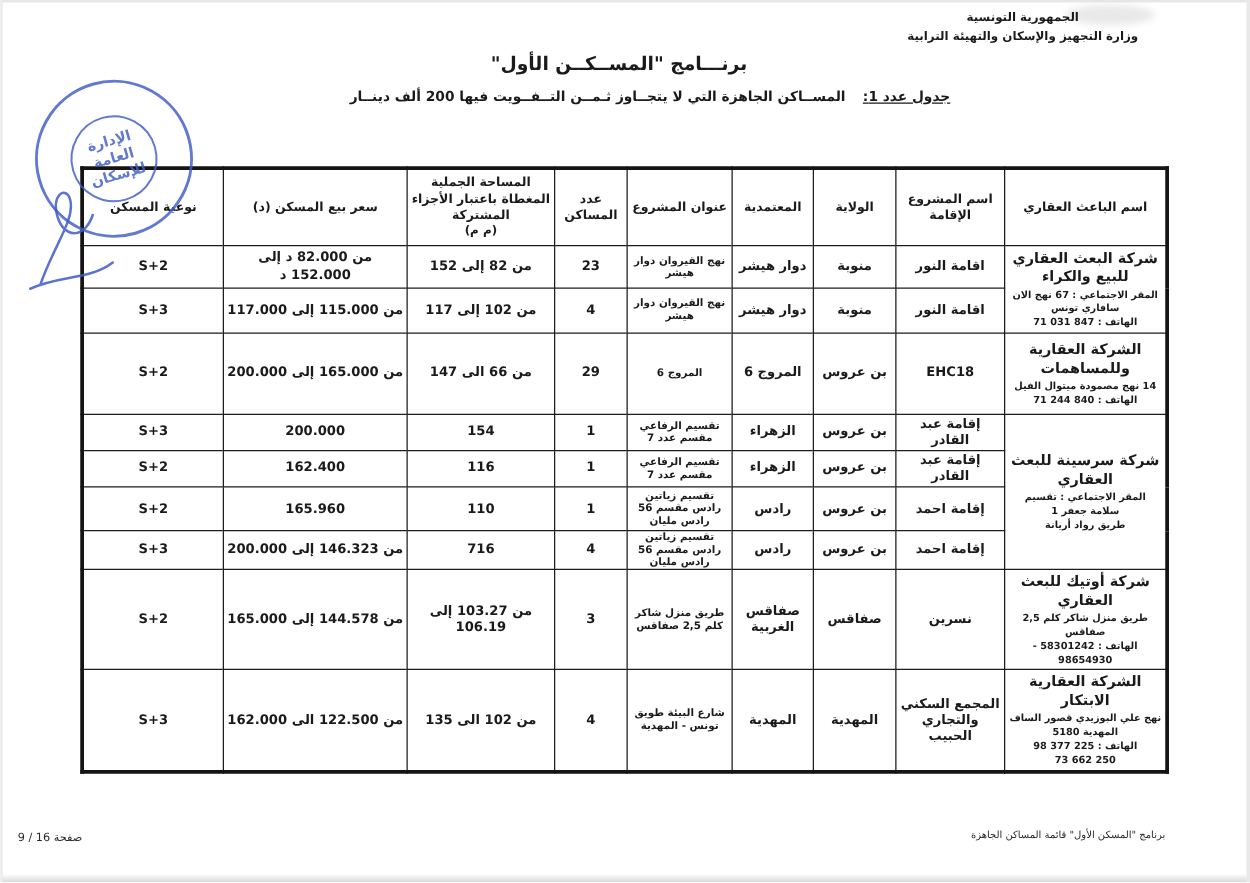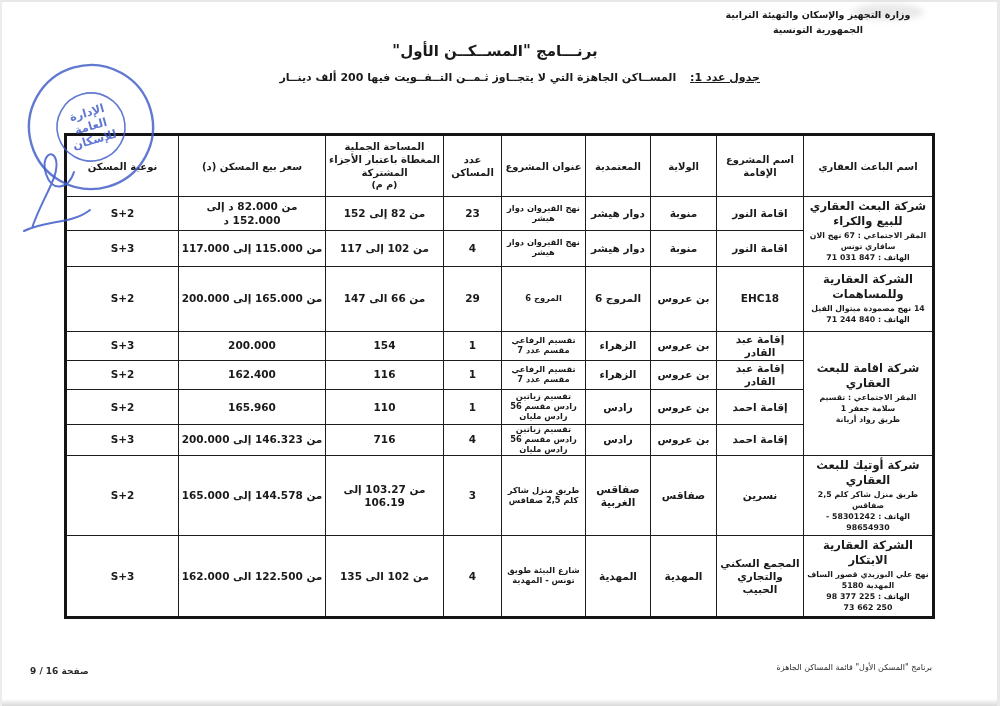--- a/index.html
+++ b/index.html
@@ -34,39 +34,39 @@
   }
   .main th{font-size:10px; line-height:1.3;}
   .area-unit{display:block; font-size:9.5px;}
   td.addr{font-size:8.3px; line-height:1.2; padding:0 1px;}
   td.ltr{direction:ltr;}
   td.dev-cell{padding:2px 3px; vertical-align:middle;}
   .dev-name{font-size:11.5px; font-weight:bold; line-height:1.3; margin-bottom:2px;text-align:center;}
   .dev-detail{font-size:7.8px; font-weight:bold; line-height:1.4;}
 
   .footer-right{position:absolute; top:663px; right:68px; font-size:8px; color:#2a2a2a;}
-  .footer-left{position:absolute; top:666px; left:30px; font-size:9px; color:#2a2a2a;font-weight:bold;}
+  .footer-left{position:absolute; top:666px; left:14px; font-size:9px; color:#2a2a2a;}
 
   .stamp{position:absolute; left:16px; top:52px; z-index:5; opacity:.82; transform:rotate(-16deg);}
   .signature{position:absolute; left:2px; top:128px; z-index:6; opacity:.85;}
 </style>
 </head>
 <body>
 
 <div class="page">
 
   <div class="edge-top"></div>
   <div class="edge-bottom"></div>
   <div class="edge-left"></div>
   <div class="edge-right"></div>
   <div class="smudge"></div>
 
   <div class="ministry">
+    <div>الجمهورية التونسية</div>
     <div>وزارة التجهيز والإسكان والتهيئة الترابية</div>
-    <div>الجمهورية التونسية</div>
   </div>
 
   <div class="doc-title">برنـــامج  "المســكــن الأول"</div>
 
   <div class="doc-subtitle">
     <span class="lbl">جدول عدد 1:</span>
     <span>المســاكن الجاهزة التي لا يتجــاوز ثـمــن التــفــويت فيها 200 ألف دينــار</span>
   </div>
 
   <svg class="stamp" width="150" height="150" viewBox="0 0 150 150">
@@ -152,21 +152,21 @@
       <td>المروج 6</td>
       <td class="addr">المروج 6</td>
       <td>29</td>
       <td>من 66 الى 147</td>
       <td>من 165.000 إلى 200.000</td>
       <td class="ltr">S+2</td>
     </tr>
 
     <tr style="height:27px">
       <td class="dev-cell" rowspan="4">
-        <div class="dev-name">شركة اقامة للبعث العقاري</div>
+        <div class="dev-name">شركة سرسينة للبعث العقاري</div>
         <div class="dev-detail">المقر الاجتماعي : تقسيم سلامة جعفر 1</div>
         <div class="dev-detail">طريق رواد أريانة</div>
       </td>
       <td>إقامة عبد القادر</td>
       <td>بن عروس</td>
       <td>الزهراء</td>
       <td class="addr">تقسيم الرفاعي مقسم عدد 7</td>
       <td>1</td>
       <td>154</td>
       <td>200.000</td>

